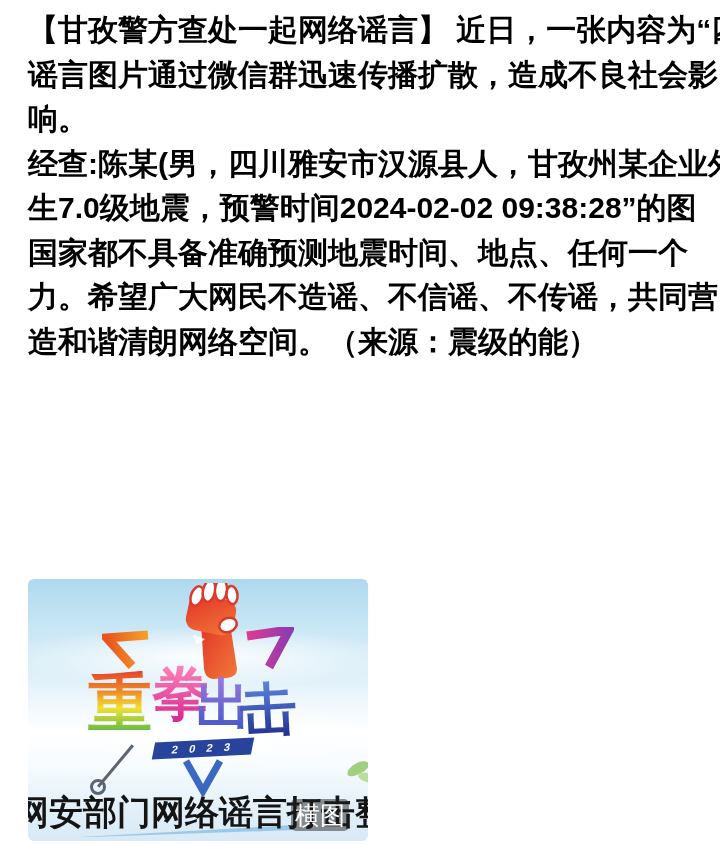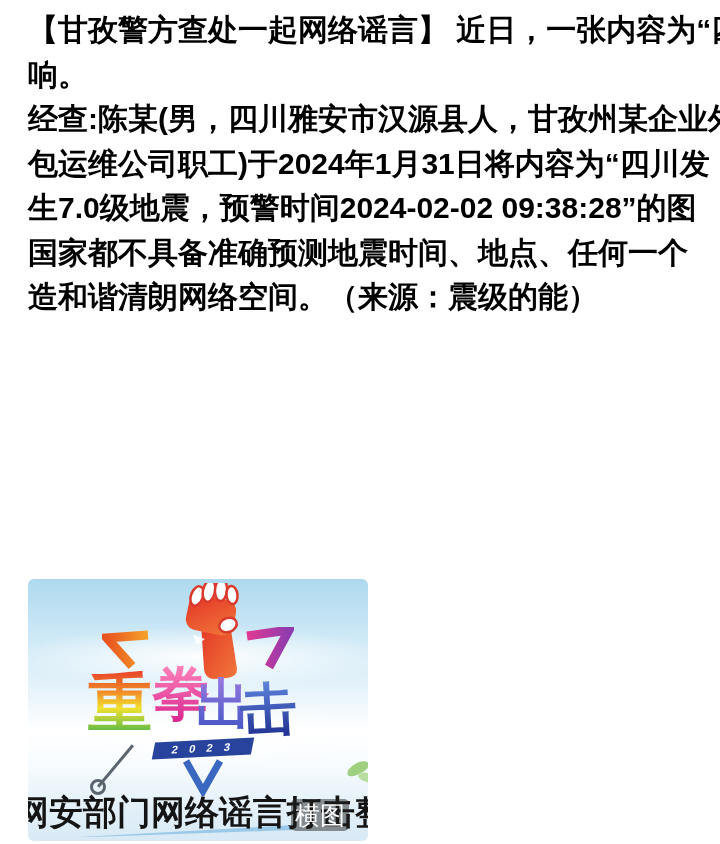--- a/index.html
+++ b/index.html
@@ -93,25 +93,26 @@
     border-radius:5px;
     color:#fff;font-size:25px;font-weight:400;
     padding:1px 4px;line-height:30px;
   }
 </style>
 </head>
 <body>
 
 <div class="article">
   <div class="line">【甘孜警方查处一起网络谣言】 近日，一张内容为“四</div>
+  <div class="line">谣言图片通过微信群迅速传播扩散，造成不良社会影</div>
   <div class="line">响。</div>
   <div class="line">经查:陈某(男，四川雅安市汉源县人，甘孜州某企业外</div>
-  <div class="line">包运维公司职工)于2024年1月31日将内容为“四川发</div>
   <div class="line">生7.0级地震，预警时间2024-02-02 09:38:28”的图</div>
   <div class="line">国家都不具备准确预测地震时间、地点、任何一个</div>
+  <div class="line">力。希望广大网民不造谣、不信谣、不传谣，共同营</div>
   <div class="line">造和谐清朗网络空间。（来源：震级的能）</div>
 </div>
 
 <div class="promo">
   <div class="cloud"></div>
   <div class="cloud2"></div>
 
   <span class="chev-left">
     <svg width="48" height="40" viewBox="0 0 48 40">
       <defs>

